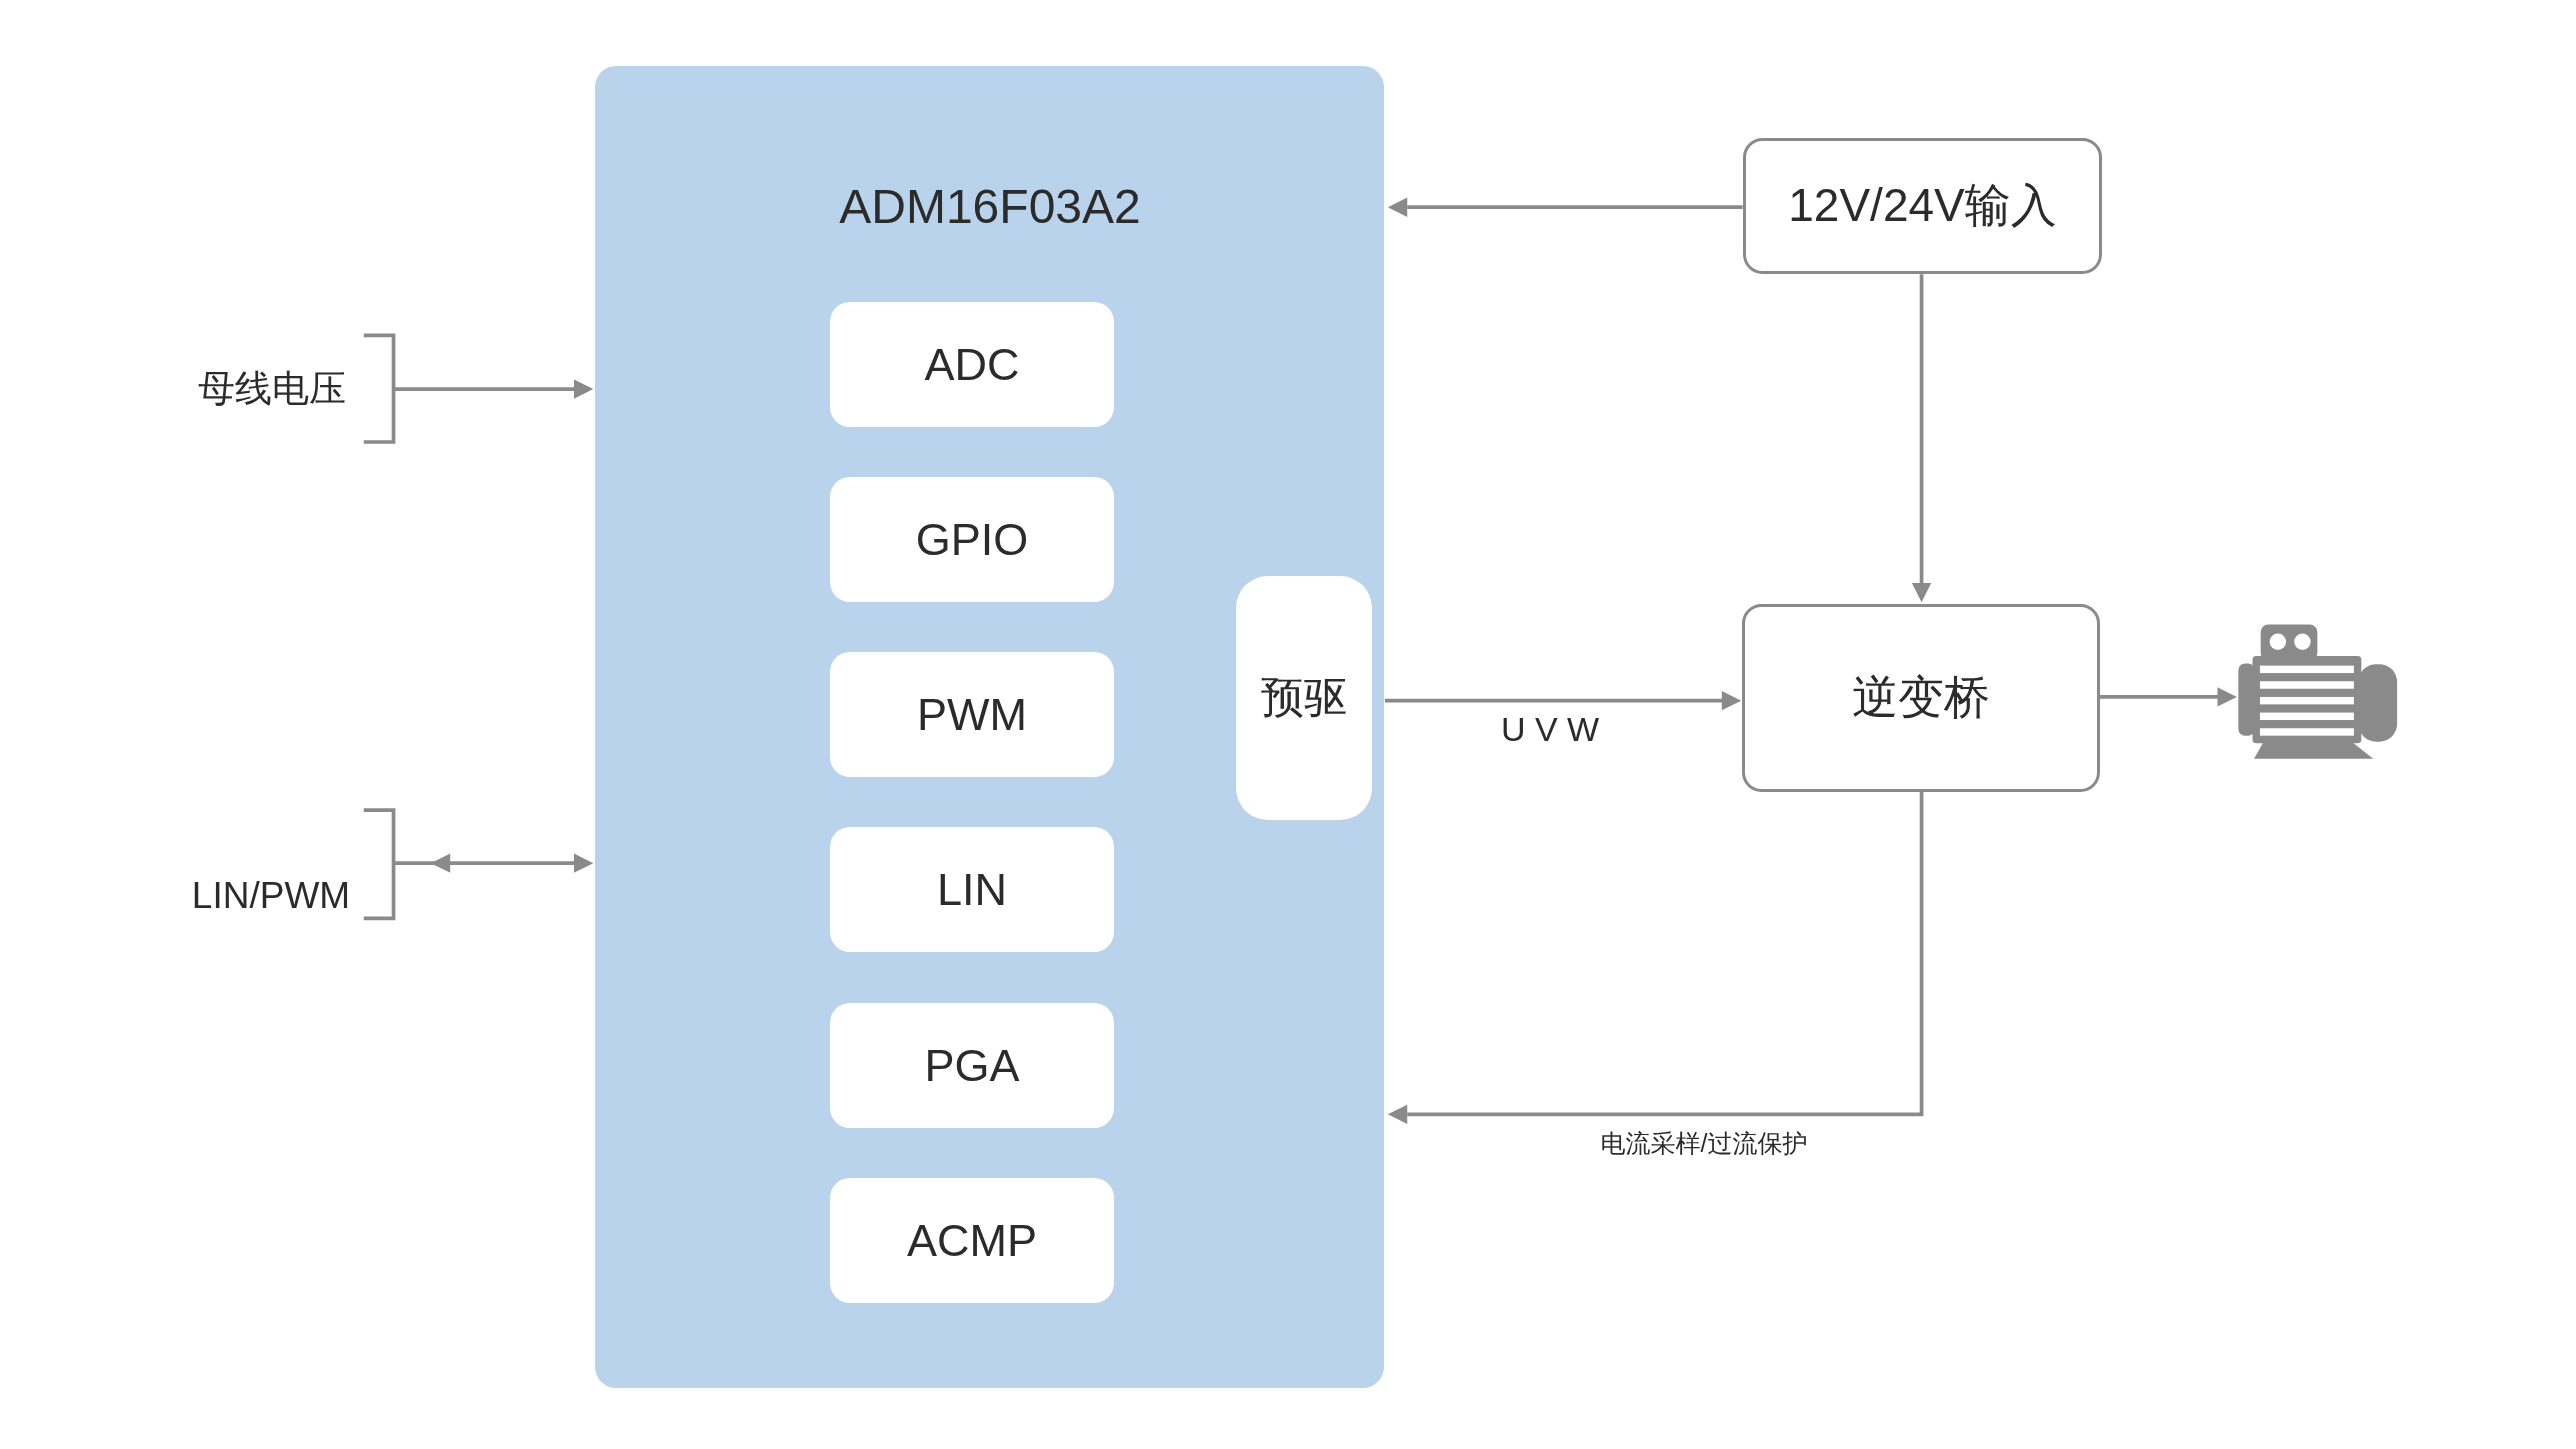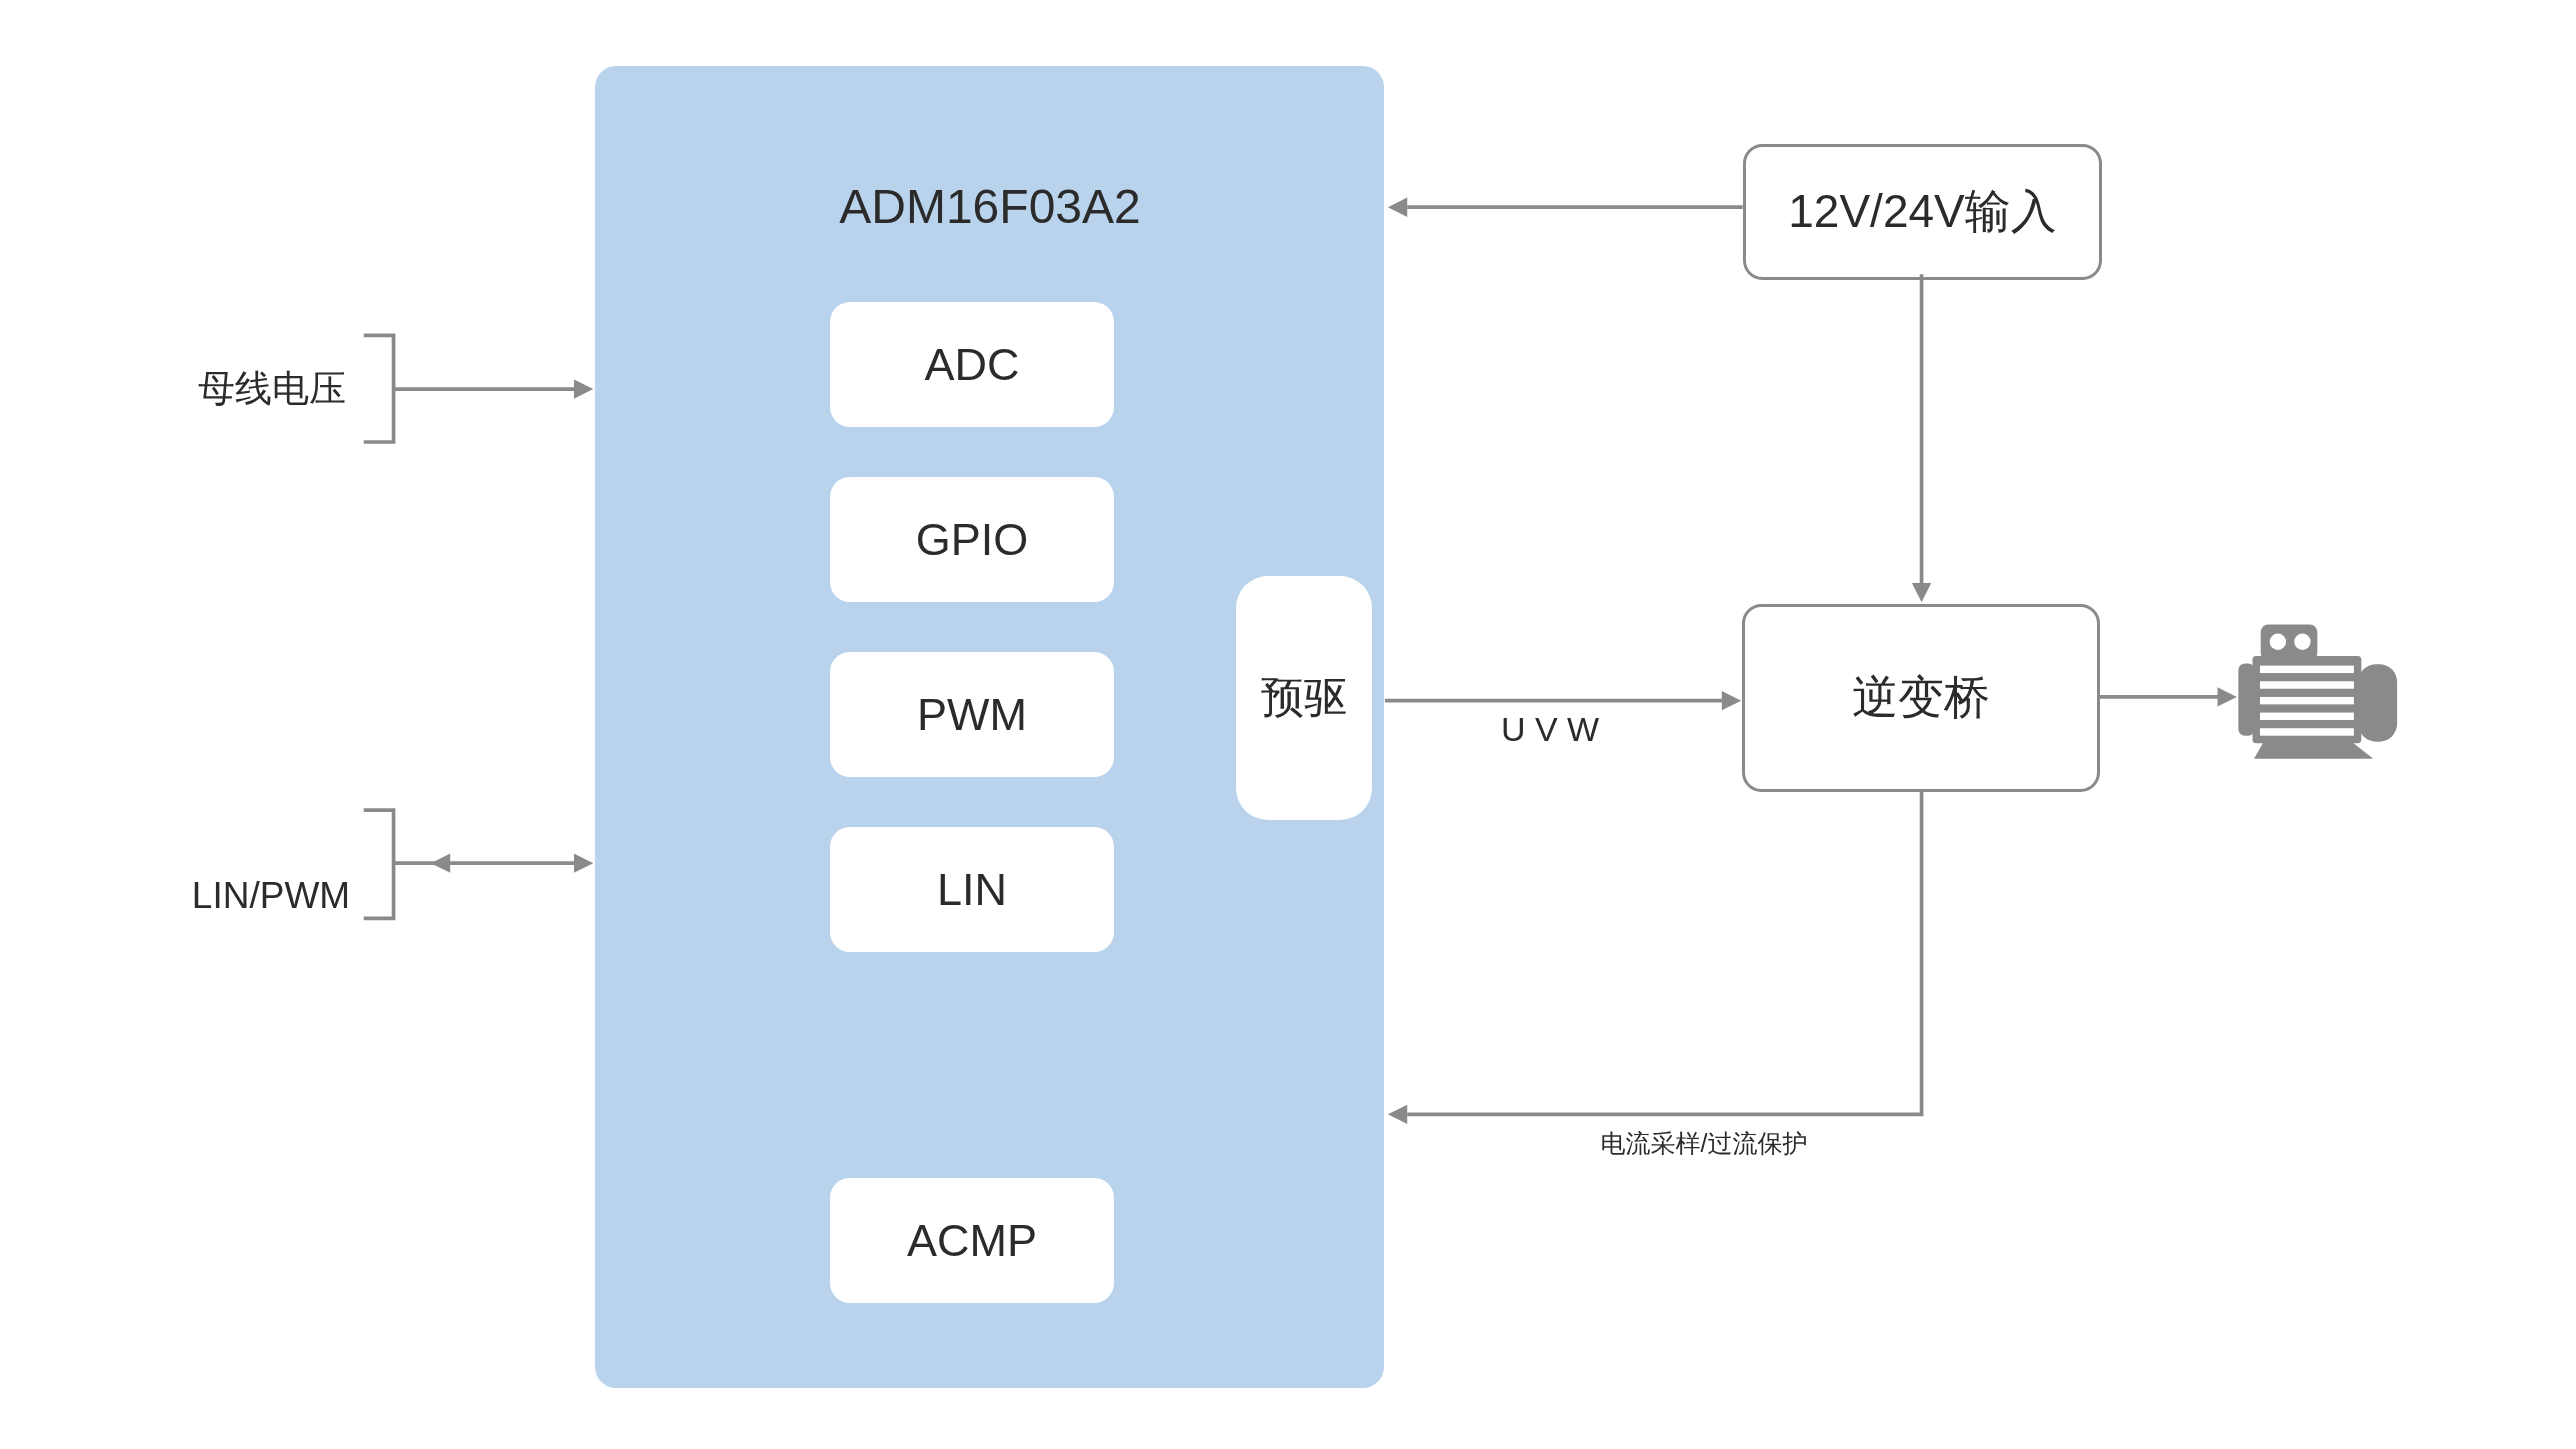--- a/index.html
+++ b/index.html
@@ -45,21 +45,21 @@
   }
   .ext-box{
     position:absolute;
     background:#ffffff;
     border:3px solid #8a8a8a;
     border-radius:19.4px;
     display:flex;align-items:center;justify-content:center;
     font-size:46px;color:#2b2b2b;
     box-sizing:border-box;
   }
-  #power-box{left:1743px;top:144px;width:359px;height:136px;}
+  #power-box{left:1743px;top:138px;width:359px;height:136px;}
   #inverter-box{left:1742px;top:604px;width:358px;height:188px;}
   #label-bus{left:272px;top:389px;font-size:37px;}
   #label-linpwm{left:271px;top:863px;font-size:37px;margin-top:33px;}
   #label-uvw{left:1550px;top:729px;font-size:34px;}
   #label-current{left:1665px;top:1143px;font-size:25px;margin-left:39px;}
   #wires{left:0;top:0;width:2576px;height:1449px;pointer-events:none;}
 </style>
 </head>
 <body>
 
@@ -72,20 +72,23 @@
       <span>ADC</span>
     </div>
   <div id="module-gpio" class="module">
       <span>GPIO</span>
     </div>
   <div id="module-pwm" class="module">
       <span>PWM</span>
     </div>
   <div id="module-lin" class="module">
       <span>LIN</span>
+    </div>
+  <div id="module-pga" class="module">
+      <span>PGA</span>
     </div>
   <div id="module-acmp" class="module">
       <span>ACMP</span>
     </div>
 
   <div id="predriver" class="abs">
     <span>预驱</span>
   </div>
 
   <div id="power-box" class="ext-box">

